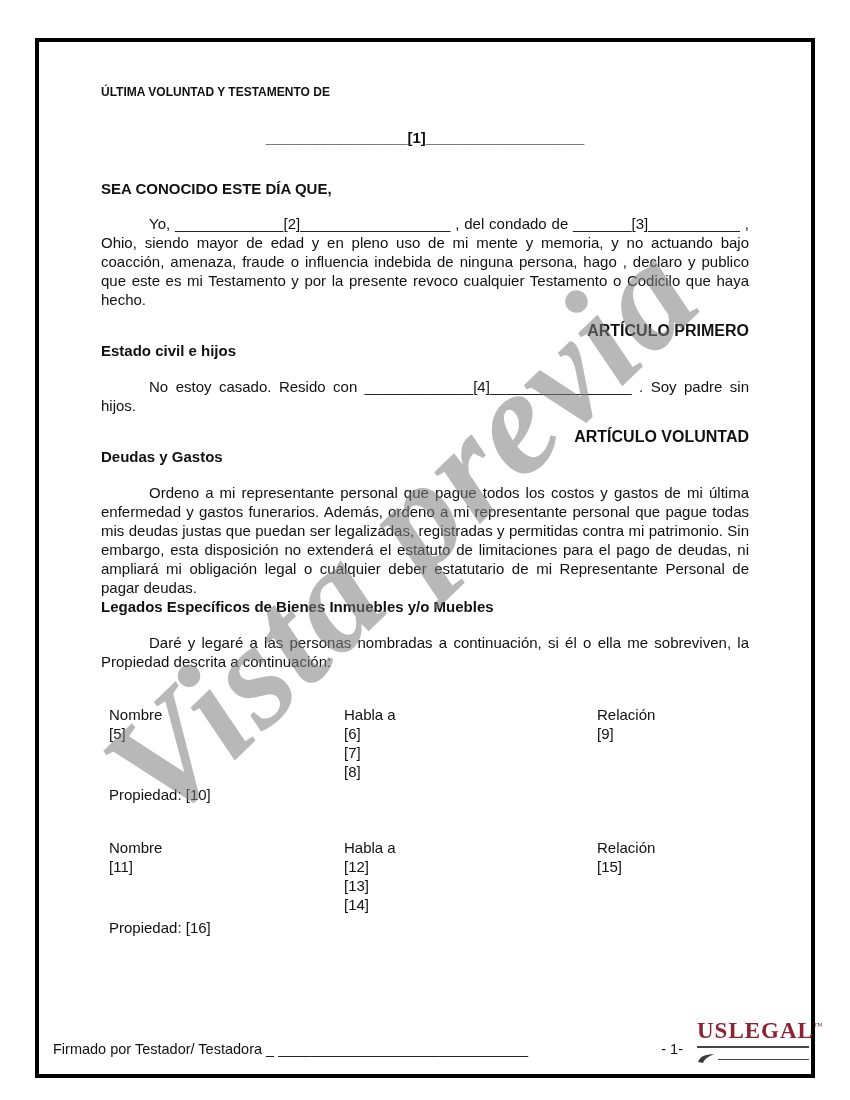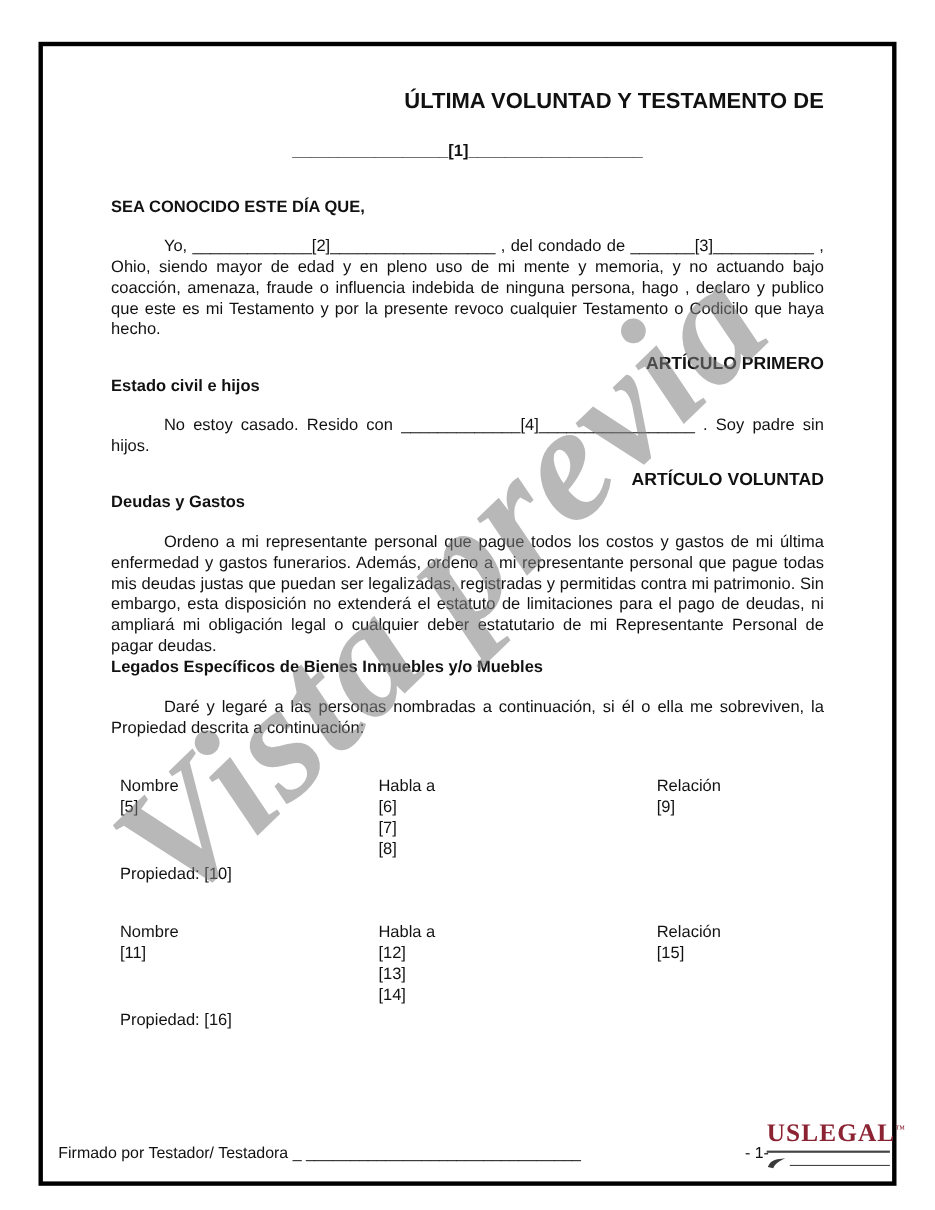--- a/index.html
+++ b/index.html
@@ -11,36 +11,36 @@
   }
   .frame {
     position: absolute; left: 35px; top: 38px; width: 780px; height: 1040px;
     border: 4px solid #000000; background: #ffffff;
   }
   .content {
     padding: 40px 62px 0 62px;
     font-size: 15px; line-height: 19px;
   }
   .doc-title {
-    margin: 0; font-size: 20px; line-height: 20px; font-weight: 700; text-align: right;
+    margin: 0; font-size: 12px; line-height: 20px; font-weight: 700; text-align: left;
   }
   .title-blank { margin: 26px 0 0; text-align: center; font-weight: 700; }
   .salutation { margin: 32px 0 0; font-weight: 700; }
   p.body-par { margin: 17px 0 0; text-align: justify; }
   p.first-indent { text-indent: 48px; }
   p.intro { margin-top: 16px; }
   h2.article-heading { margin: 12px 0 0; font-size: 16px; line-height: 20px; font-weight: 700; text-align: right; }
   h3.article-sub { margin: 0; font-size: 15px; line-height: 19px; font-weight: 700; text-align: left; }
   .bene-block { margin: 16px 0 0 8px; }
   .bene-block.second { margin-top: 26px; }
   .bene-grid { display: grid; grid-template-columns: 235px 253px 1fr; margin-top: 34px; }
   .bene-col div { line-height: 19px; }
   .property { margin-top: 4px; }
   .footer {
-    position: absolute; left: 14px; right: 12px; bottom: 16px;
+    position: absolute; left: 14px; right: 28px; bottom: 16px;
     display: flex; justify-content: space-between; font-size: 14.5px; line-height: 18px;
   }
   .page-number { margin-right: 100px; }
   .watermark {
     position: absolute; left: -120px; top: 444px; width: 1040px;
     text-align: center; white-space: nowrap;
     transform: rotate(-44deg);
     font-family: "Liberation Serif", serif; font-style: italic; font-weight: 700;
     font-size: 150px; letter-spacing: 2px;
     color: rgba(125, 125, 125, 0.55);

